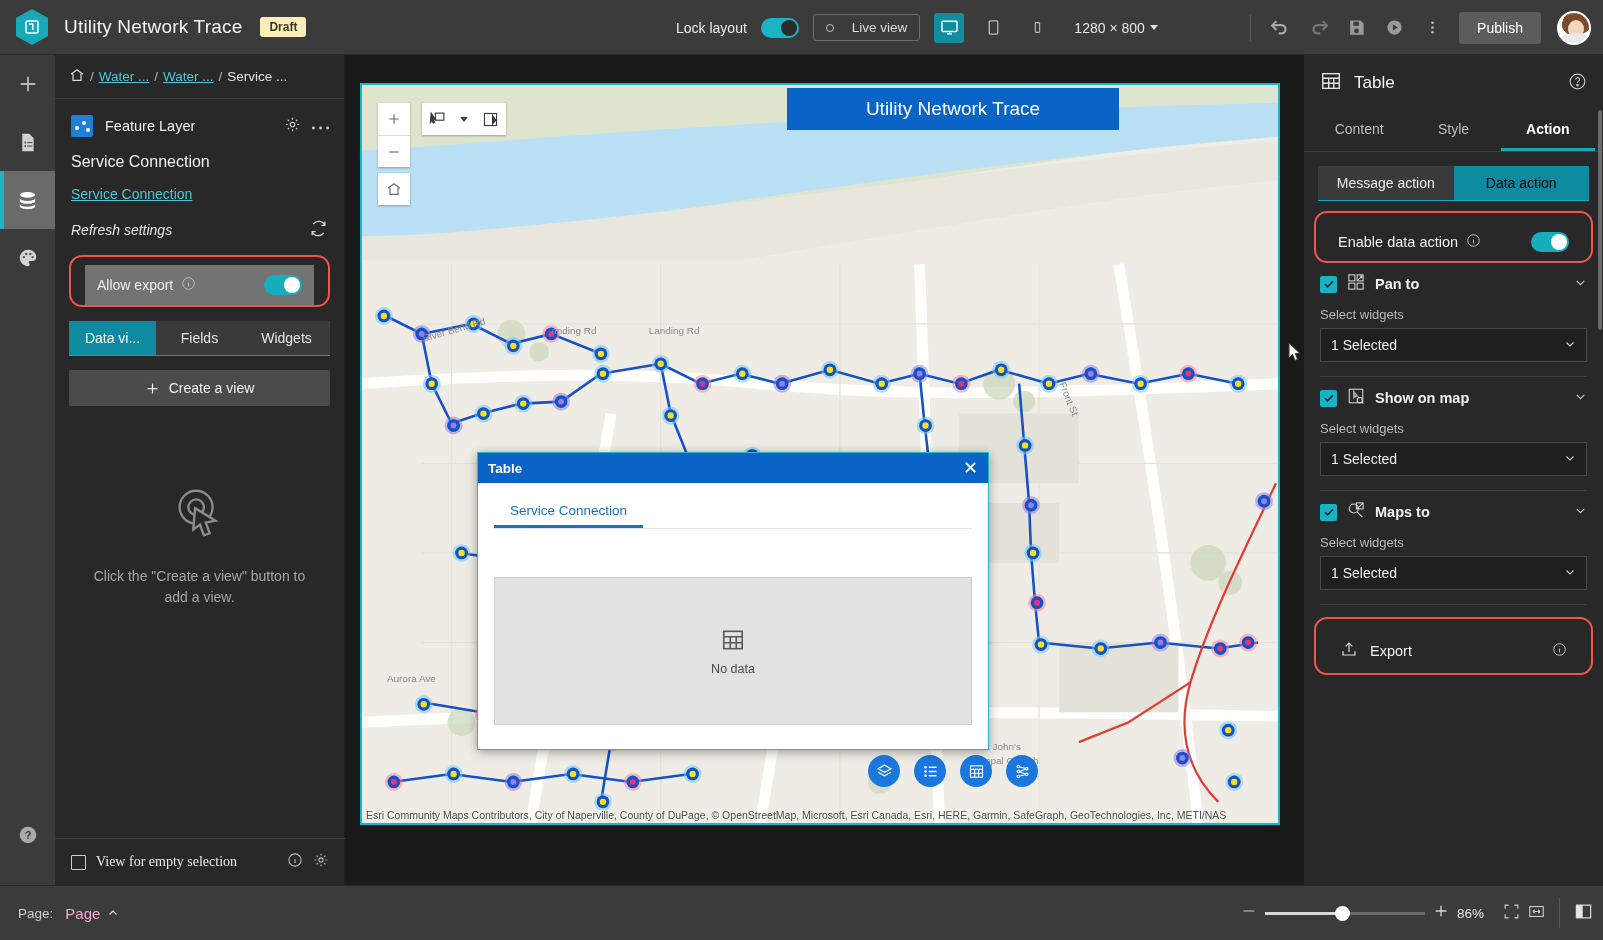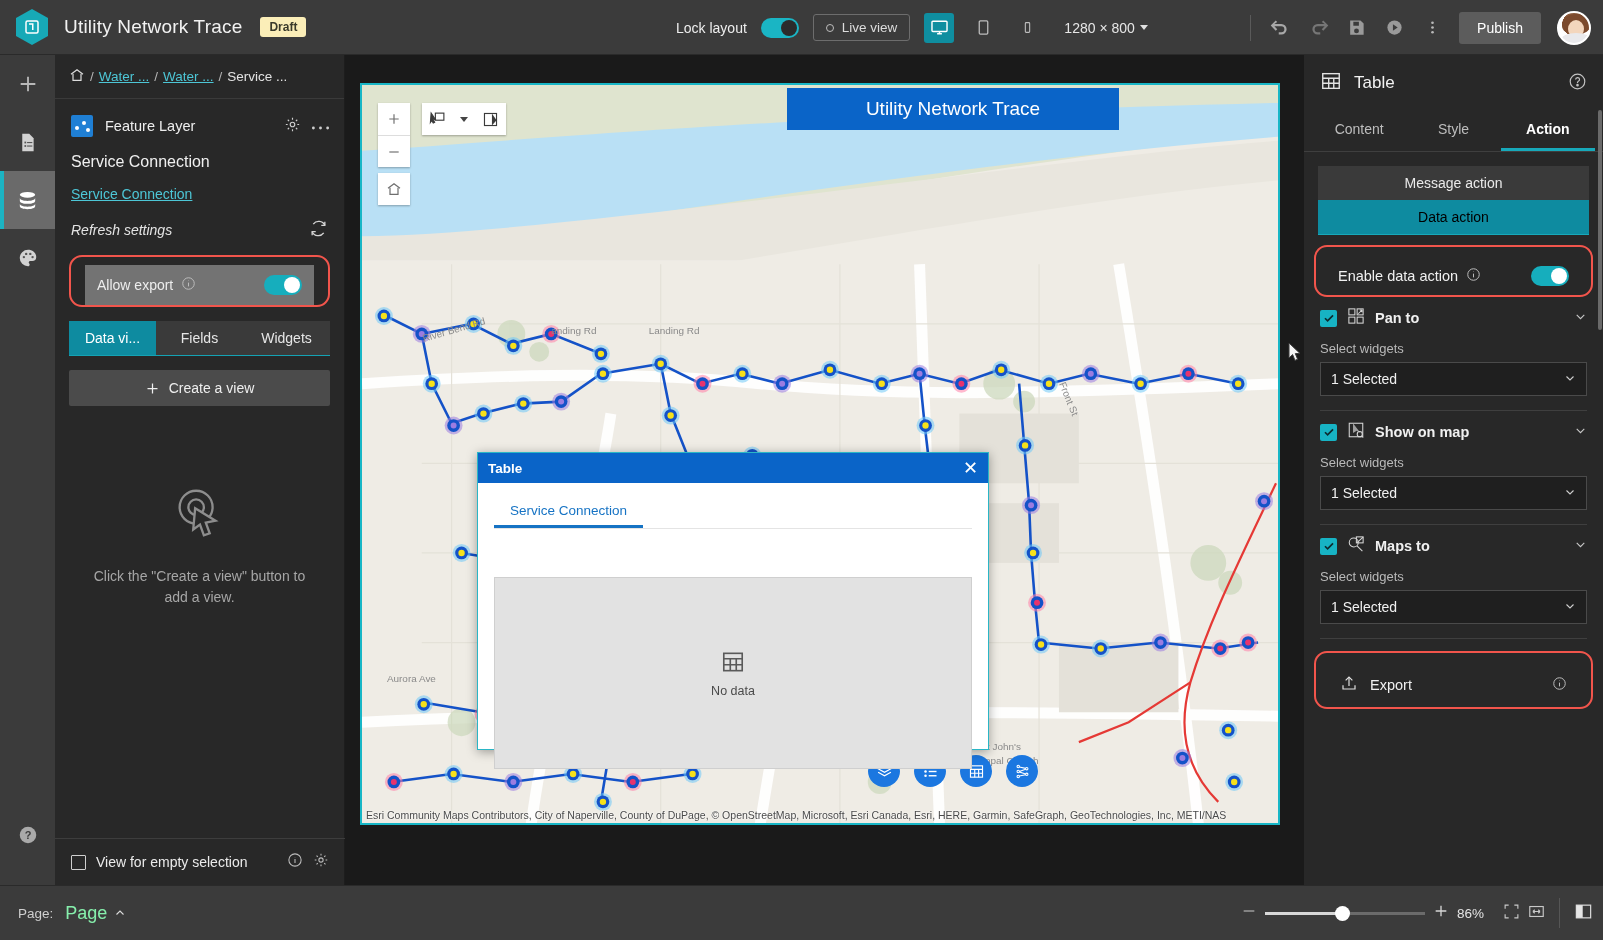--- a/index.html
+++ b/index.html
@@ -40,21 +40,21 @@
     position: relative; cursor: pointer; flex: none;
   }
   .toggle .knob {
     position: absolute; width: 16px; height: 16px; border-radius: 50%;
     background: #2b2b2b; top: 2px; right: 2px;
   }
   .toggle.on-light { background: #16aebd; }
   .toggle.on-light .knob { background: #fff; }
   .liveview {
     border: 1px solid #6d6d6d; border-radius: 3px; padding: 5px 12px;
-    display: flex; align-items: center; gap: 8px; font-size: 13.5px; color: #dcdcdc;
+    display: flex; align-items: center; gap: 18px; font-size: 13.5px; color: #dcdcdc;
     cursor: pointer;
   }
   .liveview .dot {
     width: 8px; height: 8px; border-radius: 50%; border: 1px solid #bdbdbd;
   }
   .devbtn {
     width: 30px; height: 30px; display: flex; align-items: center; justify-content: center;
     border-radius: 3px; cursor: pointer;
   }
   .devbtn.active { background: #0f8ea0; }
@@ -163,21 +163,21 @@
   }
 
   .lpanel-footer {
     position: absolute; left: 0; bottom: 0; width: 290px; height: 47px;
     border-top: 1px solid #3d3d3d; display: flex; align-items: center;
     padding: 0 16px; gap: 10px;
   }
   .chk {
     width: 15px; height: 15px; border: 1.5px solid #cfcfcf; border-radius: 1px; flex: none; cursor: pointer;
   }
-  .footer-label { font-size: 14px; color: #ebebeb; flex: 1; }
+  .footer-label { font-size: 14px; color: #ebebeb; flex: 1; font-family: Liberation Serif, serif; }
 
   
   .canvas-area {
     position: absolute; left: 345px; top: 55px; width: 958px; height: 830px;
     background: #1a1a1a;
   }
   .map-wrap {
     position: absolute; left: 15px; top: 28px; width: 920px; height: 742px;
     border: 2px solid #18b6c6; overflow: hidden; background: #ece9e2;
   }
@@ -236,41 +236,41 @@
     padding: 0 10px; font-size: 13.5px; font-weight: bold;
   }
   .tbl-head .x { margin-left: auto; font-size: 18px; font-weight: 300; cursor: pointer; line-height: 1; }
   .tbl-body { position: relative; height: 266px; background: #fff; padding: 0 16px; }
   .tbl-tabs { border-bottom: 1px solid #e4e4e4; padding-top: 12px; }
   .tbl-tab {
     display: inline-block; padding: 8px 16px 7px; font-size: 13.5px; color: #1673c4;
     border-bottom: 3px solid #1673c4; cursor: pointer;
   }
   .nodata {
-    margin-top: 48px; height: 192px; background: #e2e2e2; border: 1px solid #cfcfcf;
+    margin-top: 48px; height: 148px; background: #e2e2e2; border: 1px solid #cfcfcf;
     display: flex; flex-direction: column; align-items: center; justify-content: center;
     color: #4a4a4a; font-size: 12.5px; gap: 9px;
   }
 
   
   .rpanel {
     position: absolute; left: 1303px; top: 55px; width: 300px; height: 830px;
     background: #282828; border-left: 1px solid #1a1a1a;
   }
   .rp-head {
     height: 56px; display: flex; align-items: center; padding: 0 16px; gap: 12px;
   }
   .rp-title { font-size: 17px; color: #f2f2f2; flex: 1; }
   .rp-tabs { display: flex; border-bottom: 1px solid #3f3f3f; padding: 0 8px; }
   .rp-tab {
     flex: 1; text-align: center; padding: 10px 0 11px; font-size: 14px; color: #bdbdbd; cursor: pointer;
   }
   .rp-tab.active { color: #fff; font-weight: bold; border-bottom: 3px solid #17a9ba; }
   .seg {
-    margin: 14px 14px 0; display: flex; border-bottom: 1px solid #17a9ba; flex-direction: column;
+    margin: 14px 14px 0; display: flex; border-bottom: 1px solid #17a9ba;
   }
   .seg div {
     flex: 1; text-align: center; padding: 9px 0; font-size: 14px; color: #eaeaea;
     background: #3a3a3a; cursor: pointer;
   }
   .seg div.active { background: #0e8ba0; color: #000000; }
 
   .enable-row {
     margin: 10px 12px 0; padding: 9px 10px; display: flex; align-items: center; gap: 8px;
   }
@@ -297,21 +297,21 @@
     cursor: pointer;
   }
   .export-btn-row .lbl { font-size: 14.5px; color: #f0f0f0; flex: 1; }
 
   
   .bottombar {
     position: absolute; left: 0; bottom: 0; width: 1603px; height: 55px;
     background: #3b3b3b; display: flex; align-items: center; border-top: 1px solid #2a2a2a;
   }
   .page-label { margin-left: 18px; font-size: 13.5px; color: #cfcfcf; }
-  .page-name { margin-left: 12px; font-size: 18px; color: #86efac; display: flex; align-items: center; gap: 7px; cursor: pointer; }
+  .page-name { margin-left: 12px; font-size: 15px; color: #f9a8d4; display: flex; align-items: center; gap: 7px; cursor: pointer; }
   .bb-right { margin-left: auto; display: flex; align-items: center; gap: 8px; padding-right: 10px; }
   .slider { width: 160px; height: 3px; background: #6b6b6b; position: relative; cursor: pointer; }
   .slider .fill { position: absolute; left: 0; top: 0; height: 3px; width: 48%; background: #d8d8d8; }
   .slider .knob { position: absolute; left: 44%; top: -6px; width: 15px; height: 15px; border-radius: 50%; background: #fff; }
   .zoomtxt { font-size: 13.5px; color: #e4e4e4; min-width: 38px; }
   .bb-sep { width: 1px; height: 30px; background: #565656; margin: 0 6px; }
 
   
   .hscroll {
     position: absolute; left: 345px; bottom: 0; width: 958px; height: 10px; background: #242424;

